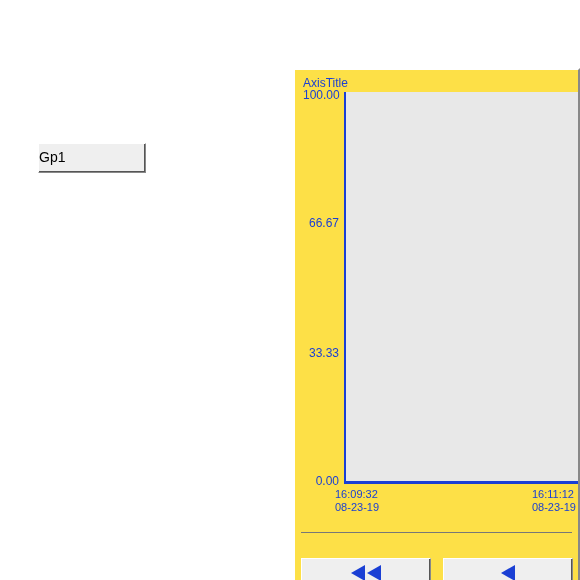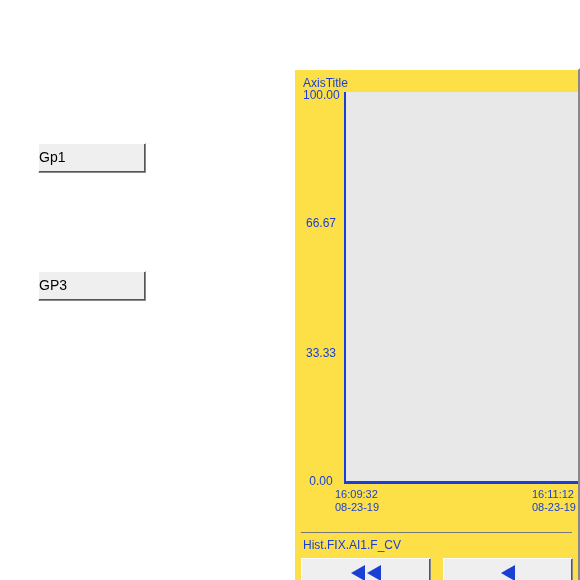--- a/index.html
+++ b/index.html
@@ -1,37 +1,36 @@
 <!DOCTYPE html>
 <html><head>
 <meta charset="utf-8">
 <style>
   html,body{margin:0;padding:0;width:580px;height:580px;background:#fff;font-family:Arial,Helvetica,sans-serif;font-size:12px;color:#000;overflow:hidden}
   .canvas{position:relative;width:580px;height:580px}
   .gp-btn{position:absolute;width:106px;height:28px;background:#efefef;border:1px solid #888;border-top-color:#fff;border-left-color:#fff;box-shadow:inset -1px -1px 0 #555;font-size:14px;line-height:26px;text-align:left;cursor:pointer}
   .panel{position:absolute;left:293px;top:68px;width:287px;height:528px;background:#fde047;border:2px solid #888;border-top-color:#fff;border-left-color:#fff;box-sizing:border-box}
   .axis-title{position:absolute;left:8px;top:6px;color:#1a3fd4;font-size:12px}
-  .ylab{position:absolute;left:8px;color:#1a3fd4;font-size:12px;text-align:center;width:36px}
+  .ylab{position:absolute;left:8px;color:#1a3fd4;font-size:12px;text-align:right;width:36px}
   .plot{position:absolute;left:49px;top:22px;right:0;height:392px;background:#e8e8e8;border-left:2px solid #1a3fd4;border-bottom:2px solid #1a3fd4;box-sizing:border-box}
   .plot::after{content:"";position:absolute;left:0;right:0;bottom:0;height:1px;background:#1a3fd4}
   .xlab{position:absolute;color:#1a3fd4;font-size:11px;line-height:13px;white-space:nowrap}
   .legend-line{position:absolute;left:6px;top:462px;right:6px;border-top:1px solid #777}
   .legend{position:absolute;left:8px;top:468px;color:#1a3fd4;font-size:12px}
   .nav{position:absolute;left:6px;right:6px;top:488px;height:30px;display:flex;gap:12px}
   .nav-btn{flex:0 0 128px;height:28px;background:#efefef;border:1px solid #888;border-top-color:#fff;border-left-color:#fff;box-shadow:inset -1px -1px 0 #555;display:flex;align-items:center;justify-content:center;cursor:pointer}
   .tri-left{width:0;height:0;border-top:8px solid transparent;border-bottom:8px solid transparent;border-right:14px solid #1a3fd4;display:inline-block}
   .tri-pair{display:flex;gap:2px;align-items:center}
 </style>
 </head>
 <body>
 
 <div class="canvas">
 
   <div class="gp-btn" style="top:143px;left:38px">Gp1</div>
-  <div class="gp-btn" style="top:271px;left:38px">GP3</div>
 
   <div class="panel">
     <div class="axis-title">AxisTitle</div>
 
     <div class="plot"></div>
 
     <div class="ylab" style="top:18px">100.00</div>
     <div class="ylab" style="top:146px">66.67</div>
     <div class="ylab" style="top:276px">33.33</div>
     <div class="ylab" style="top:404px">0.00</div>
@@ -39,21 +38,20 @@
     <div class="xlab" style="left:40px;top:418px">
       <span>16:09:32</span><br>
       <span>08-23-19</span>
     </div>
     <div class="xlab" style="right:2px;top:418px;text-align:left">
       <span>16:11:12</span><br>
       <span>08-23-19</span>
     </div>
 
     <div class="legend-line"></div>
-    <div class="legend">Hist.FIX.AI1.F_CV</div>
 
     <div class="nav">
       <div class="nav-btn">
         <span class="tri-pair">
           <span class="tri-left"></span>
             <span class="tri-left"></span>
         </span>
       </div>
       <div class="nav-btn">
         <span class="tri-left"></span>

